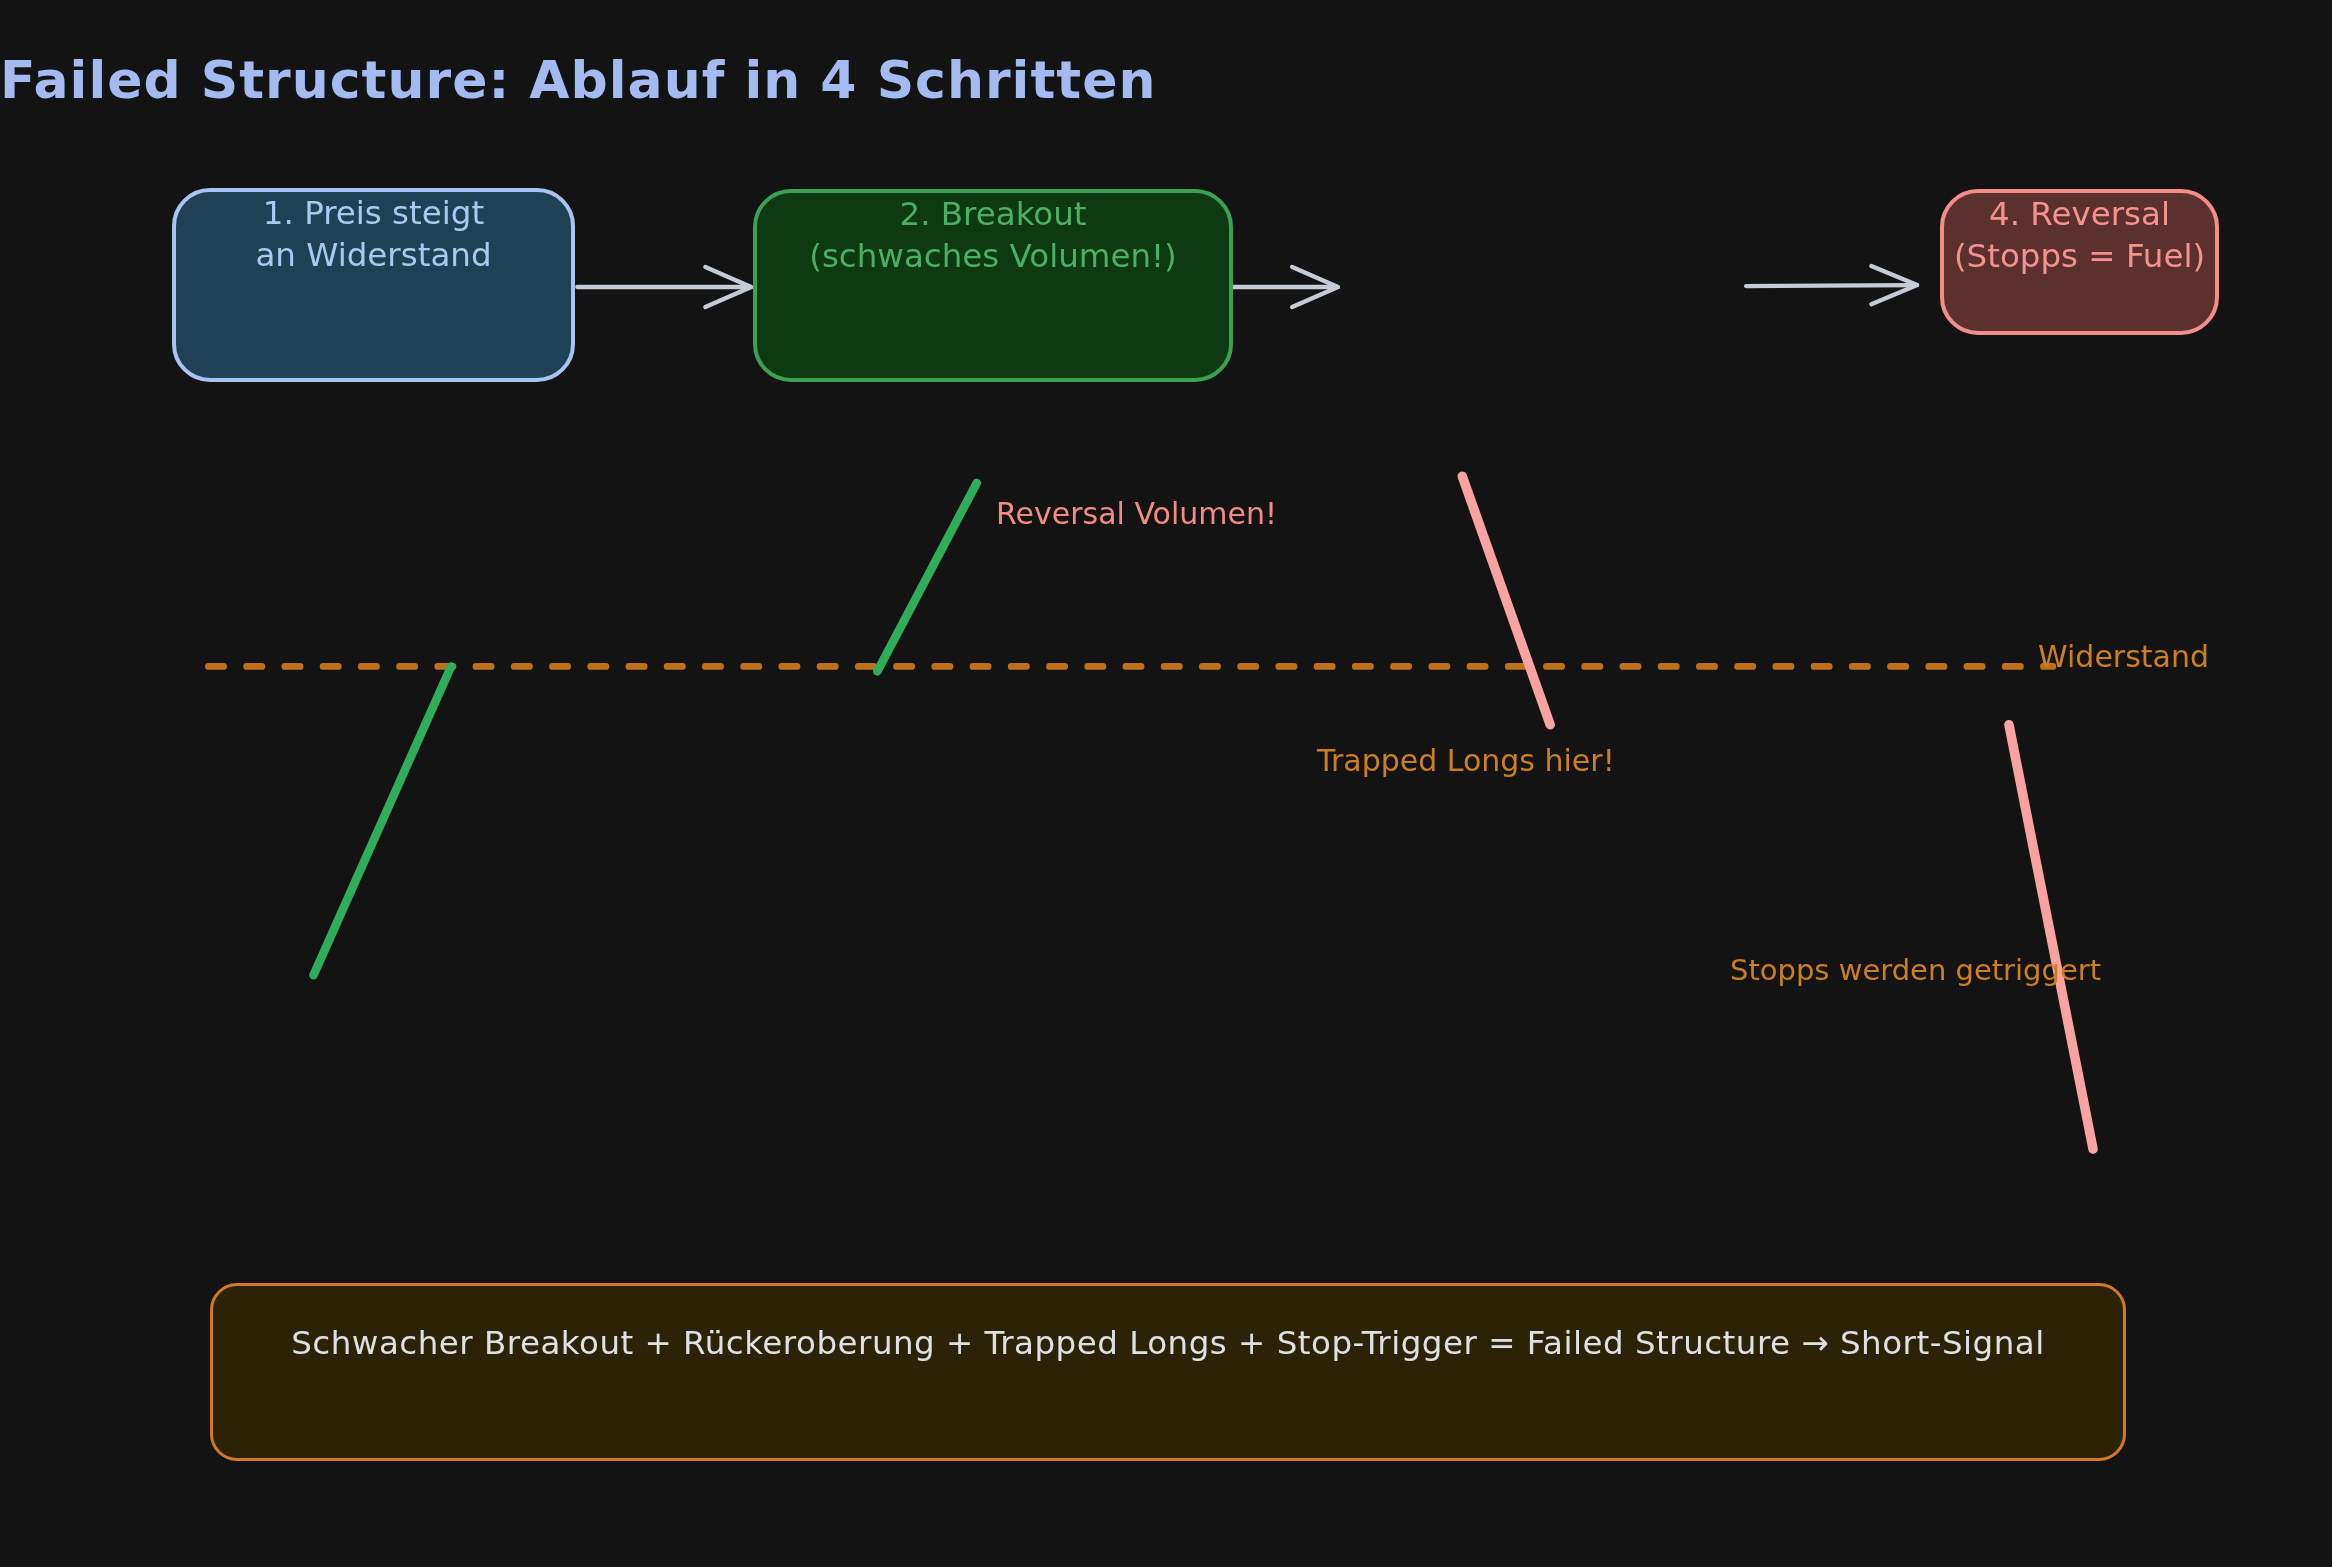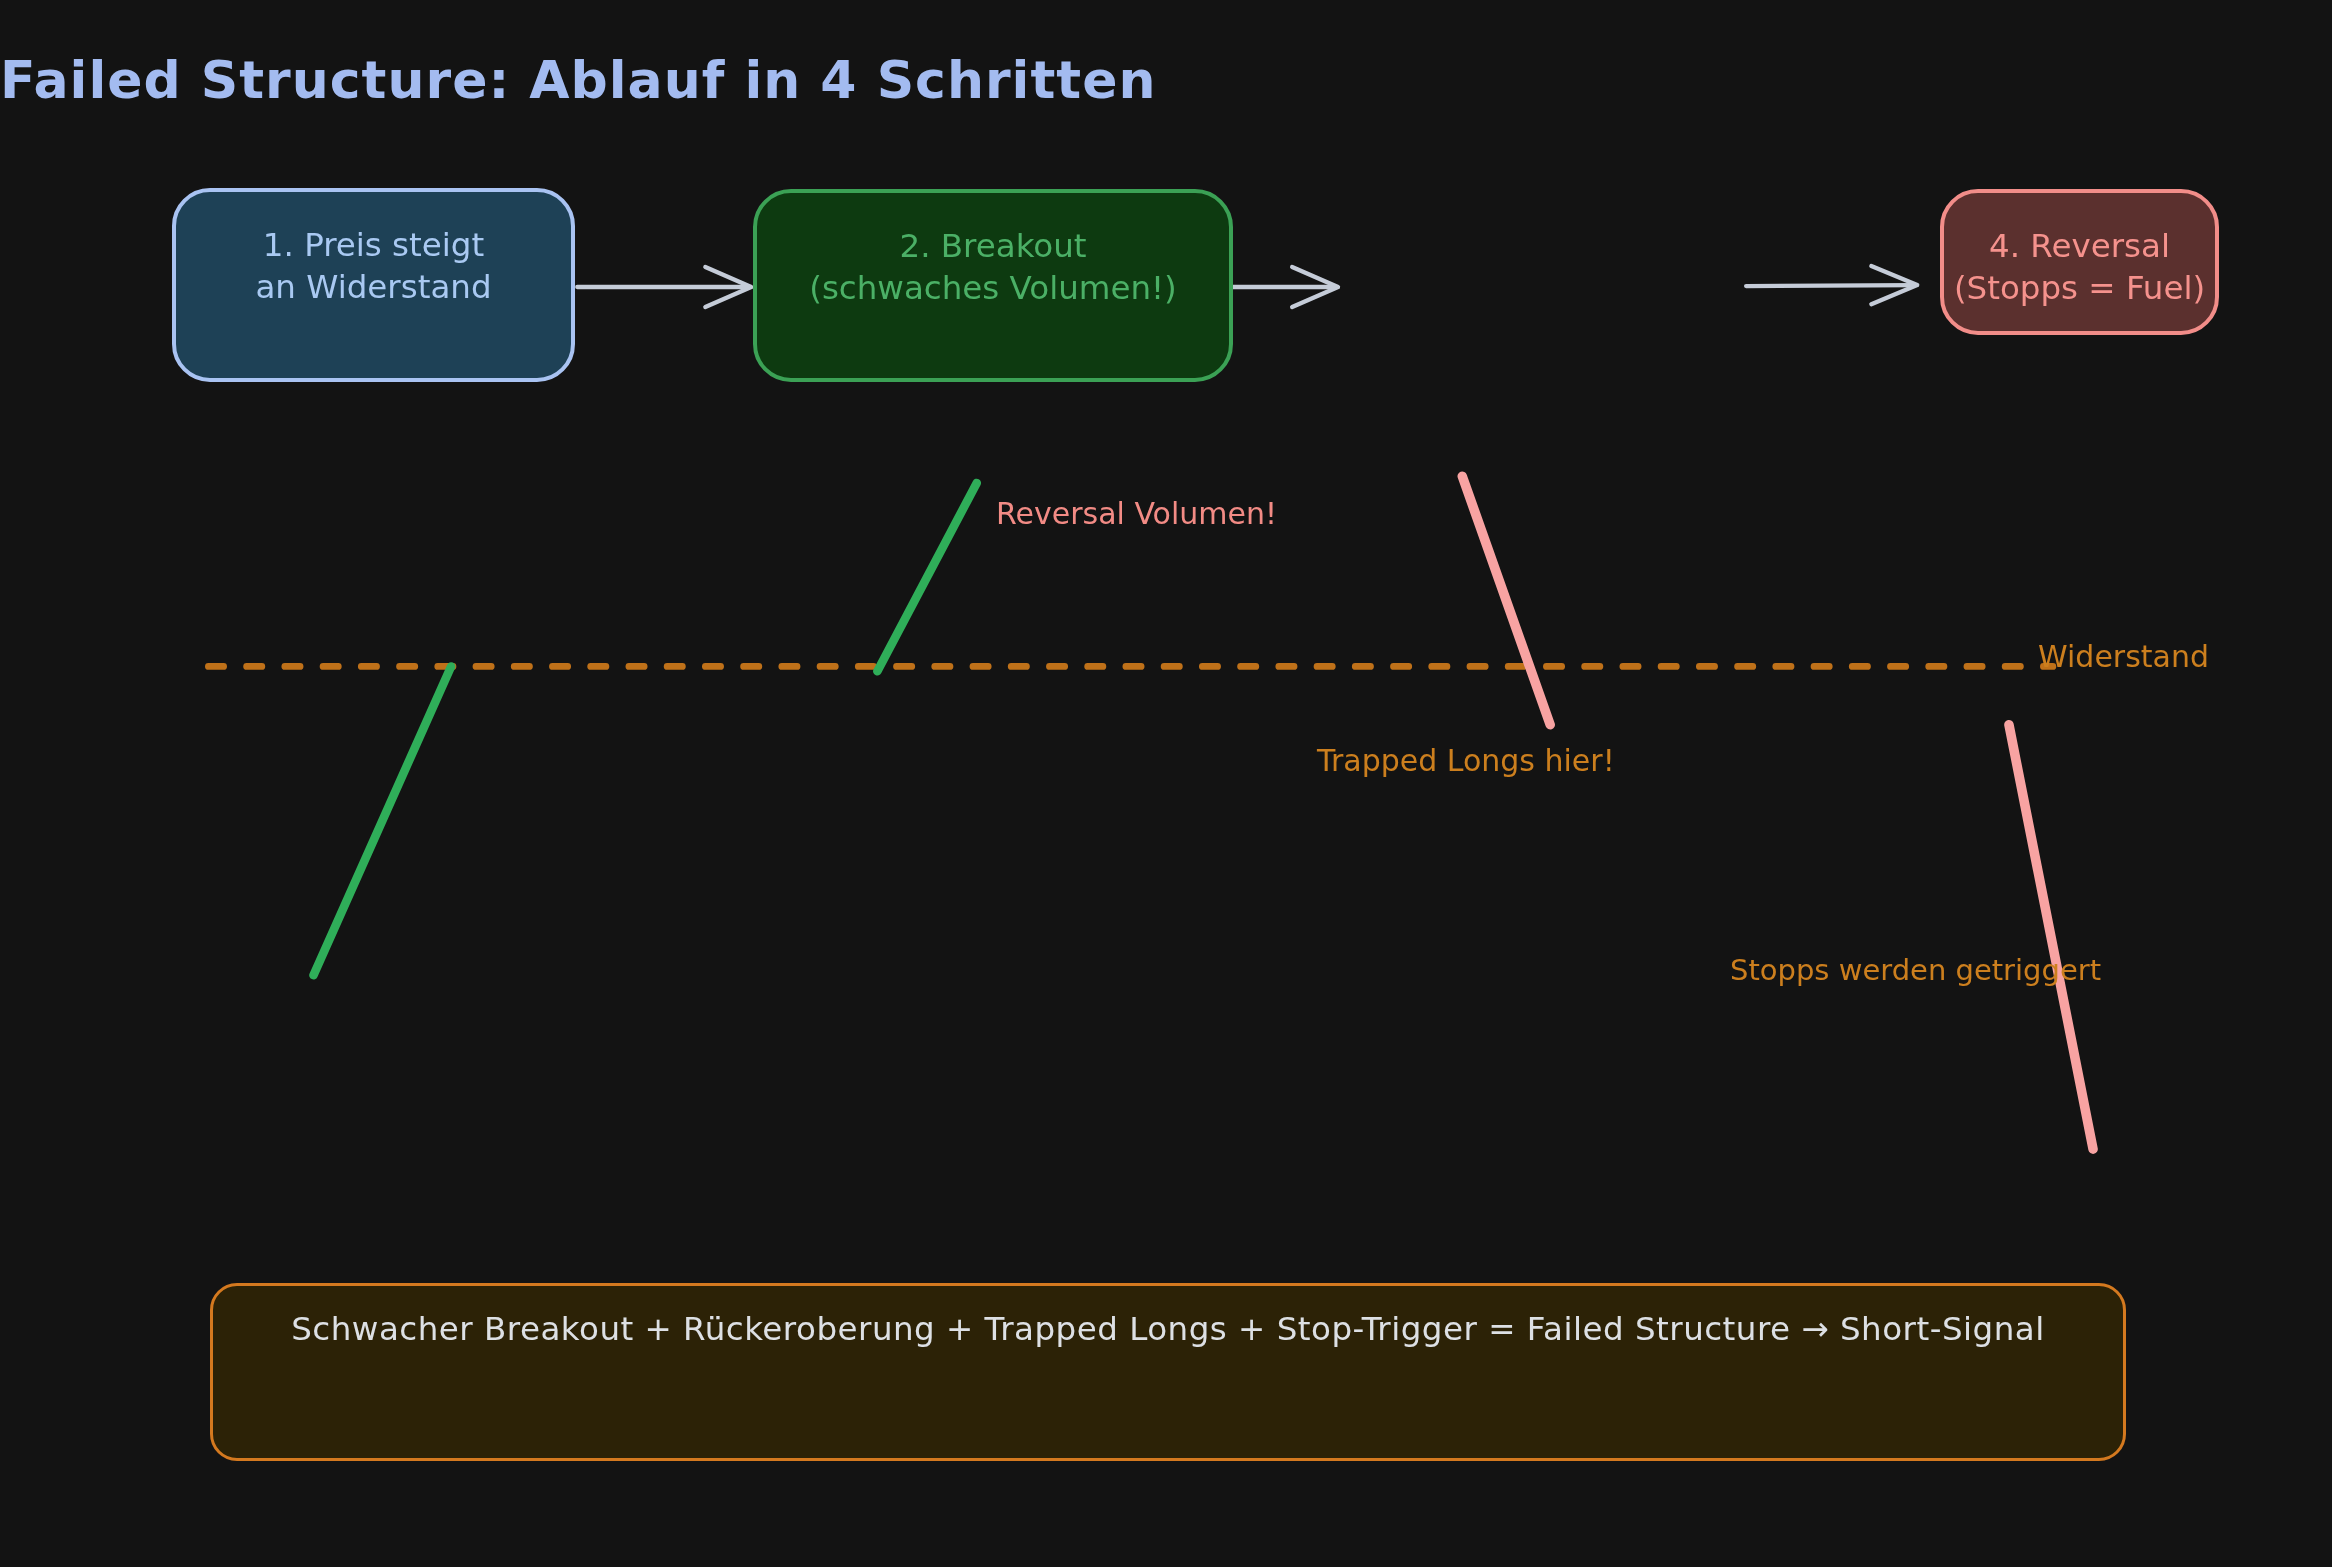--- a/index.html
+++ b/index.html
@@ -29,21 +29,20 @@
 
   
   .step {
     box-sizing: border-box;
     border-style: solid;
     border-width: 4.8px;
     border-radius: 38px;
     display: flex;
     flex-direction: column;
     align-items: center;
-    padding-top: 32px;
     font-size: 32.5px;
     line-height: 42px;
     text-align: left;
     overflow: visible;
     z-index: 2;
   }
   .step span { white-space: nowrap; }
   .step1 { left: 172px;  top: 188px; width: 403px; height: 194px;
            background: var(--step1_fill); border-color: var(--step1_border); color: var(--step1_text); }
   .step2 { left: 753px;  top: 189px; width: 480px; height: 193px;
@@ -69,21 +68,21 @@
   .summary {
     left: 210px; top: 1283px;
     width: 1916px; height: 178px;
     box-sizing: border-box;
     background: var(--summary_fill, #2c2206);
     border: 3.8px solid var(--summary_border, #d4791f);
     border-radius: 27px;
     display: flex;
     justify-content: center;
     align-items: flex-start;
-    padding-top: 24px;
+    padding-top: 38px;
     z-index: 2;
   }
   .summary-text {
     color: var(--summary_text, #dde0e4);
     font-size: 32.5px;
     letter-spacing: 0.5px;
     white-space: nowrap;
   }
 </style>
 </head>

